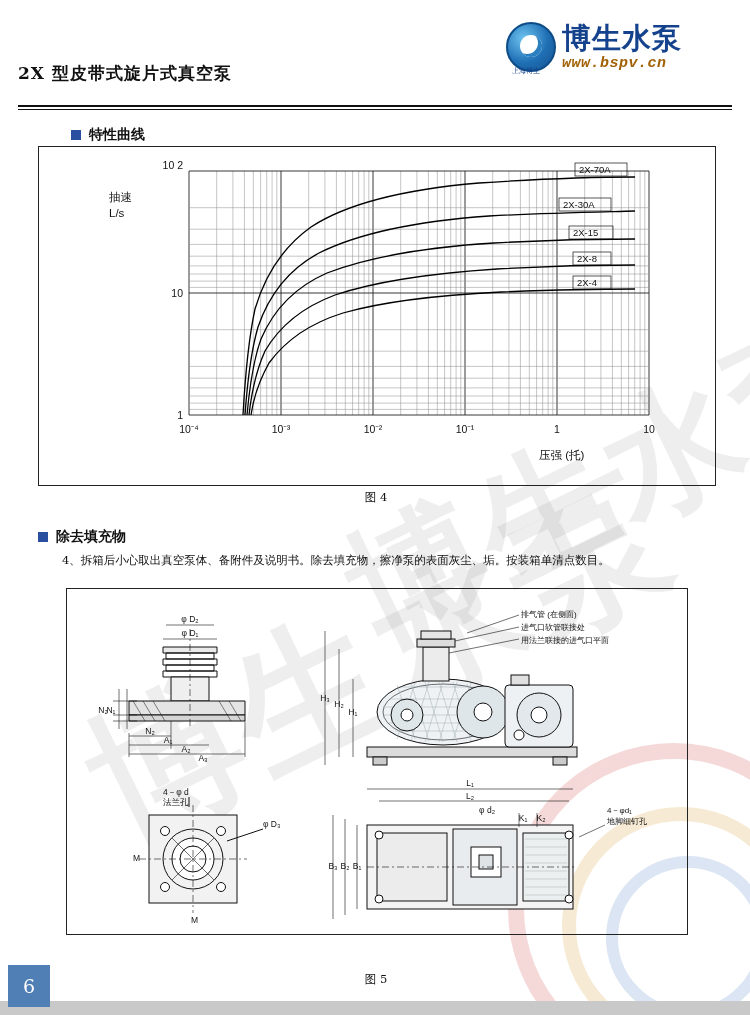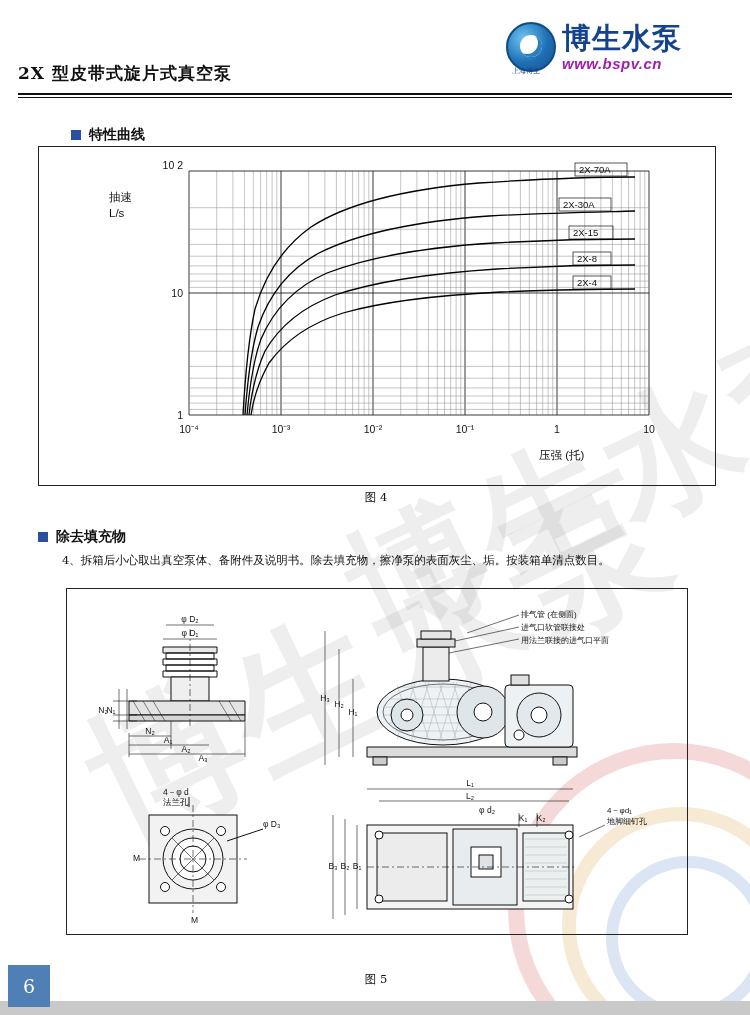--- a/index.html
+++ b/index.html
@@ -96,25 +96,25 @@
     line-height: 1;
   }
   .logo-cn {
     font-family: "DejaVu Serif", serif;
     font-size: 29px;
     font-weight: bold;
     color: #14428c;
     letter-spacing: 1px;
   }
   .logo-url {
-    font-family: Liberation Sans, sans-serif;
+    font-family: Liberation Mono, monospace;
     font-style: italic;
     font-size: 15px;
     font-weight: bold;
-    color: #a21caf;
+    color: #a16207;
     margin-top: 3px;
     letter-spacing: 0.5px;
   }
   .logo-sub {
     position: absolute;
     left: 6px; bottom: 2px;
     font-size: 7px;
     color: #14428c;
   }
 
@@ -123,21 +123,21 @@
     left: 18px;
     top: 62px;
     width: 714px;
   }
   .doc-title {
     font-family: "DejaVu Serif", serif;
     font-size: 17px;
     font-weight: bold;
     color: #111;
     letter-spacing: 1px;
-    padding-bottom: 8px;
+    padding-bottom: 20px;
   }
   .title-rule {
     height: 2px;
     background: #111;
     width: 714px;
   }
   .title-rule2 {
     height: 1px;
     background: #111;
     width: 714px;

